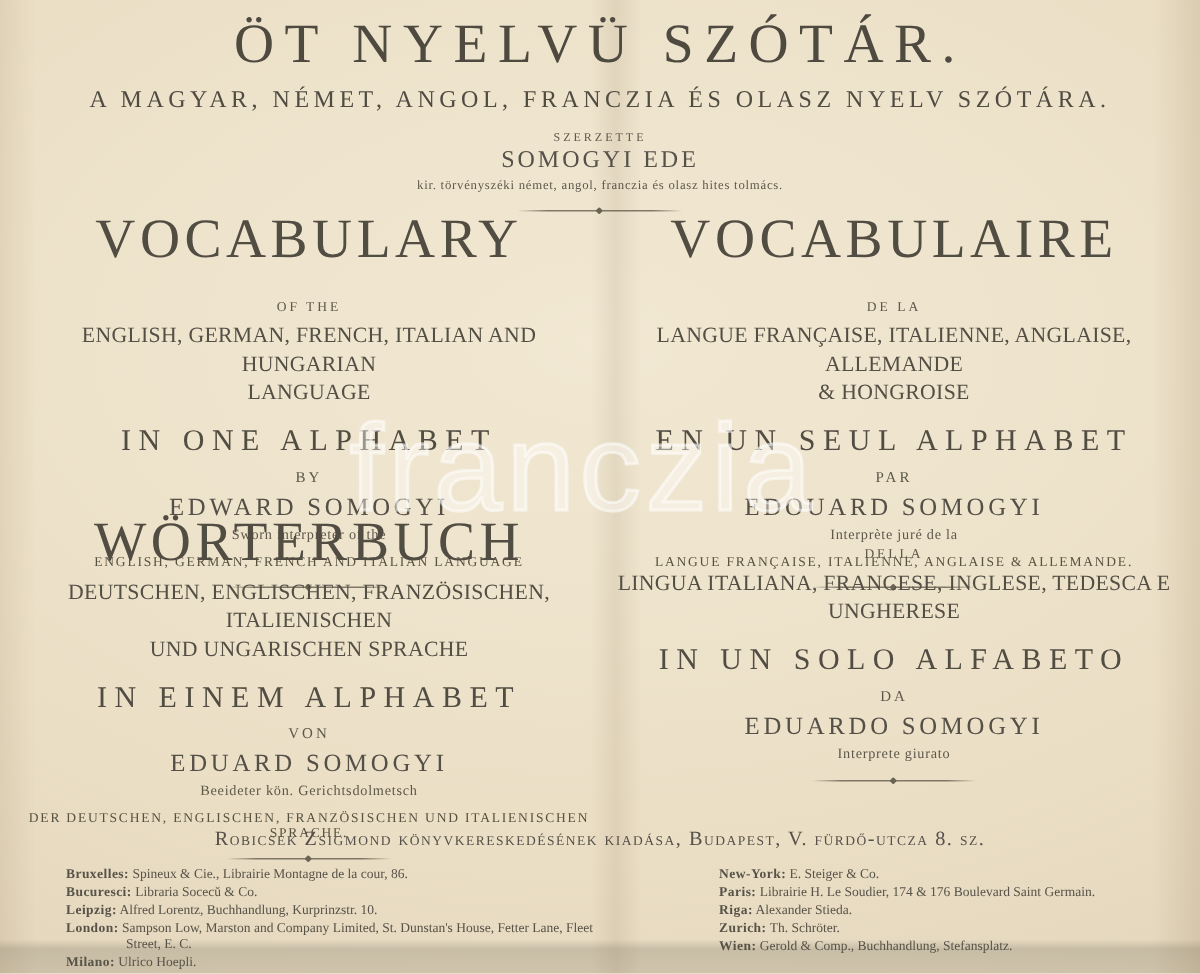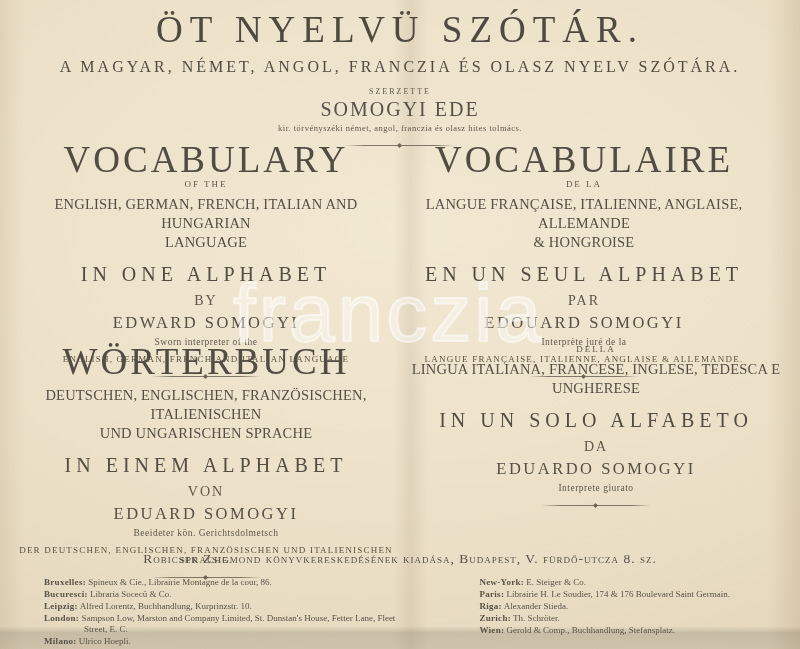--- a/index.html
+++ b/index.html
@@ -25,51 +25,51 @@
   
   .masthead{position:absolute;left:0;top:10px;width:800px;text-align:center;}
   .main-title{
     margin:0;font-weight:400;font-size:37px;line-height:1.1;
     letter-spacing:7px;color:#4f4a40;
   }
   .main-subtitle{
     margin-top:7px;font-size:16px;letter-spacing:3px;color:#514c42;
   }
   .tiny-label{font-size:8px;letter-spacing:2px;margin-top:11px;color:#5e584b;}
-  .author-main{font-size:20px;letter-spacing:2px;margin-top:2px;color:#56514a;}
+  .author-main{font-size:16px;letter-spacing:2px;margin-top:2px;color:#56514a;}
   .author-note{font-size:8.5px;letter-spacing:0.5px;margin-top:2px;color:#5e584b;}
 
   
   .orn{
     position:relative;width:110px;height:7px;margin:9px auto 0 auto;
   }
   .orn::before{
     content:"";position:absolute;left:0;right:0;top:3px;height:1px;
     background:linear-gradient(90deg,rgba(90,84,70,0) 0%,rgba(90,84,70,.75) 18%,rgba(90,84,70,.75) 82%,rgba(90,84,70,0) 100%);
   }
   .orn::after{
     content:"";position:absolute;left:50%;top:1px;width:5px;height:5px;margin-left:-3px;
     background:#6a6453;border-radius:1px;transform:rotate(45deg) scale(.7);
   }
 
   
   .sec{position:absolute;width:392px;text-align:center;}
   #sec-en{left:10px;top:141px;}
-  #sec-fr{left:388px;top:141px;}
+  #sec-fr{left:400px;top:141px;}
   #sec-de{left:10px;top:343px;}
   #sec-it{left:400px;top:343px;}
 
   .sec-title{
     margin:0;font-weight:400;font-size:37px;line-height:1;
     letter-spacing:3px;color:#524d43;
   }
-  .sec-of{font-size:9px;letter-spacing:2px;margin-top:1px;color:#5e584b;}
+  .sec-of{font-size:9px;letter-spacing:2px;margin-top:21px;color:#5e584b;}
   .sec-langs{font-size:14.5px;letter-spacing:0.2px;line-height:1.3;margin-top:6px;color:#544f45;}
   .sec-alpha{font-size:20px;letter-spacing:5px;margin-top:11px;color:#524d43;}
-  .sec-by{font-size:14px;letter-spacing:2px;margin-top:7px;color:#5e584b;}
+  .sec-by{font-size:10px;letter-spacing:2px;margin-top:7px;color:#5e584b;}
   .sec-author{font-size:16.5px;letter-spacing:2.5px;margin-top:4px;color:#555047;}
   .sec-cred{font-size:9.5px;letter-spacing:0.5px;margin-top:4px;color:#5e584b;}
   .sec-credlangs{font-size:9px;letter-spacing:1.2px;margin-top:7px;color:#57523f;font-family:Liberation Serif, serif;}
 
   
   .publisher{
     position:absolute;left:0;top:551px;width:800px;text-align:center;
     font-variant:small-caps;font-size:13.5px;letter-spacing:1px;color:#55504a;
   }
   .imprints{

